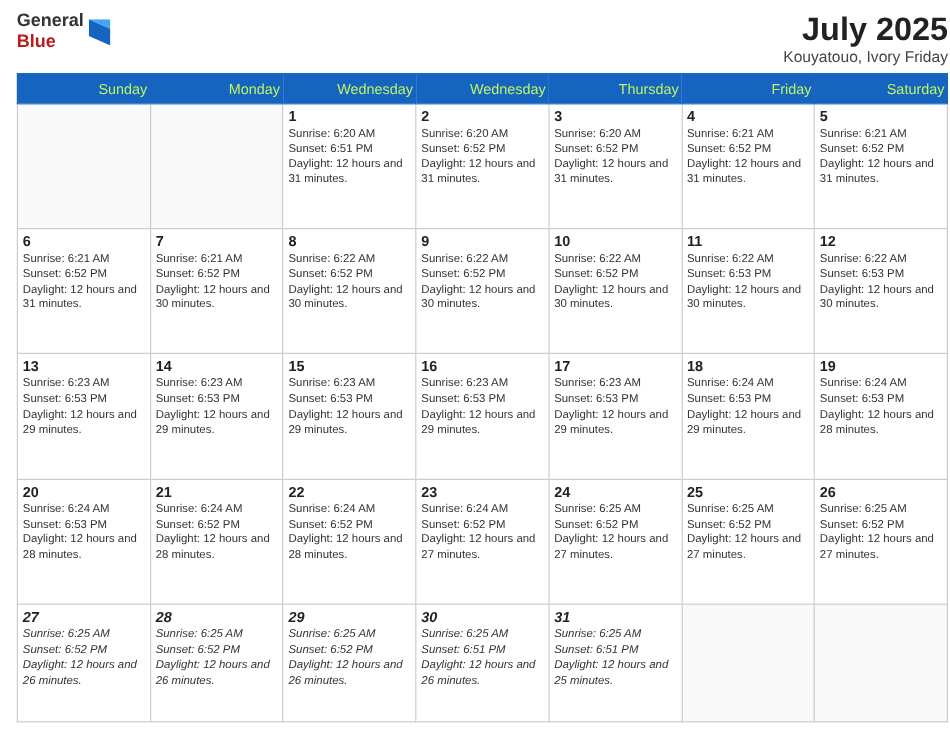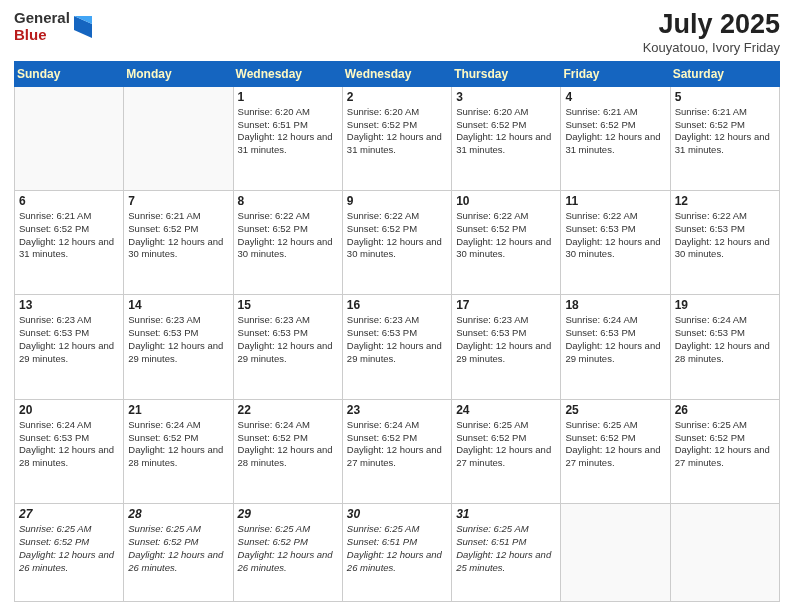--- a/index.html
+++ b/index.html
@@ -7,21 +7,21 @@
       width: 792px;
       height: 612px;
       background: #fff;
       font-family: Arial, sans-serif;
       font-size: 11px;
       overflow: hidden;
     }
     .page {
       width: 792px;
       height: 612px;
-      padding: 10px 12px 10px 14px;
+      padding: 10px 2px 10px 14px;
       display: flex;
       flex-direction: column;
     }
     .header {
       display: flex;
       justify-content: space-between;
       align-items: flex-start;
       margin-bottom: 6px;
     }
     .logo {
@@ -64,25 +64,25 @@
     }
     .calendar {
       flex: 1;
       border: 1px solid #ccc;
       border-collapse: collapse;
       width: 100%;
       table-layout: fixed;
     }
     .calendar th {
       background: #1565c0;
-      color: #fef9c3;
-      text-align: left;
+      color: #bef264;
+      text-align: right;
       padding: 5px 2px;
       font-size: 12px;
-      font-weight: bold;
+      font-weight: normal;
       border: 1px solid #1565c0;
     }
     .calendar td {
       vertical-align: top;
       border: 1px solid #ccc;
       padding: 3px 4px;
       width: calc(100% / 7);
       height: 80px;
     }
     .day-number {

